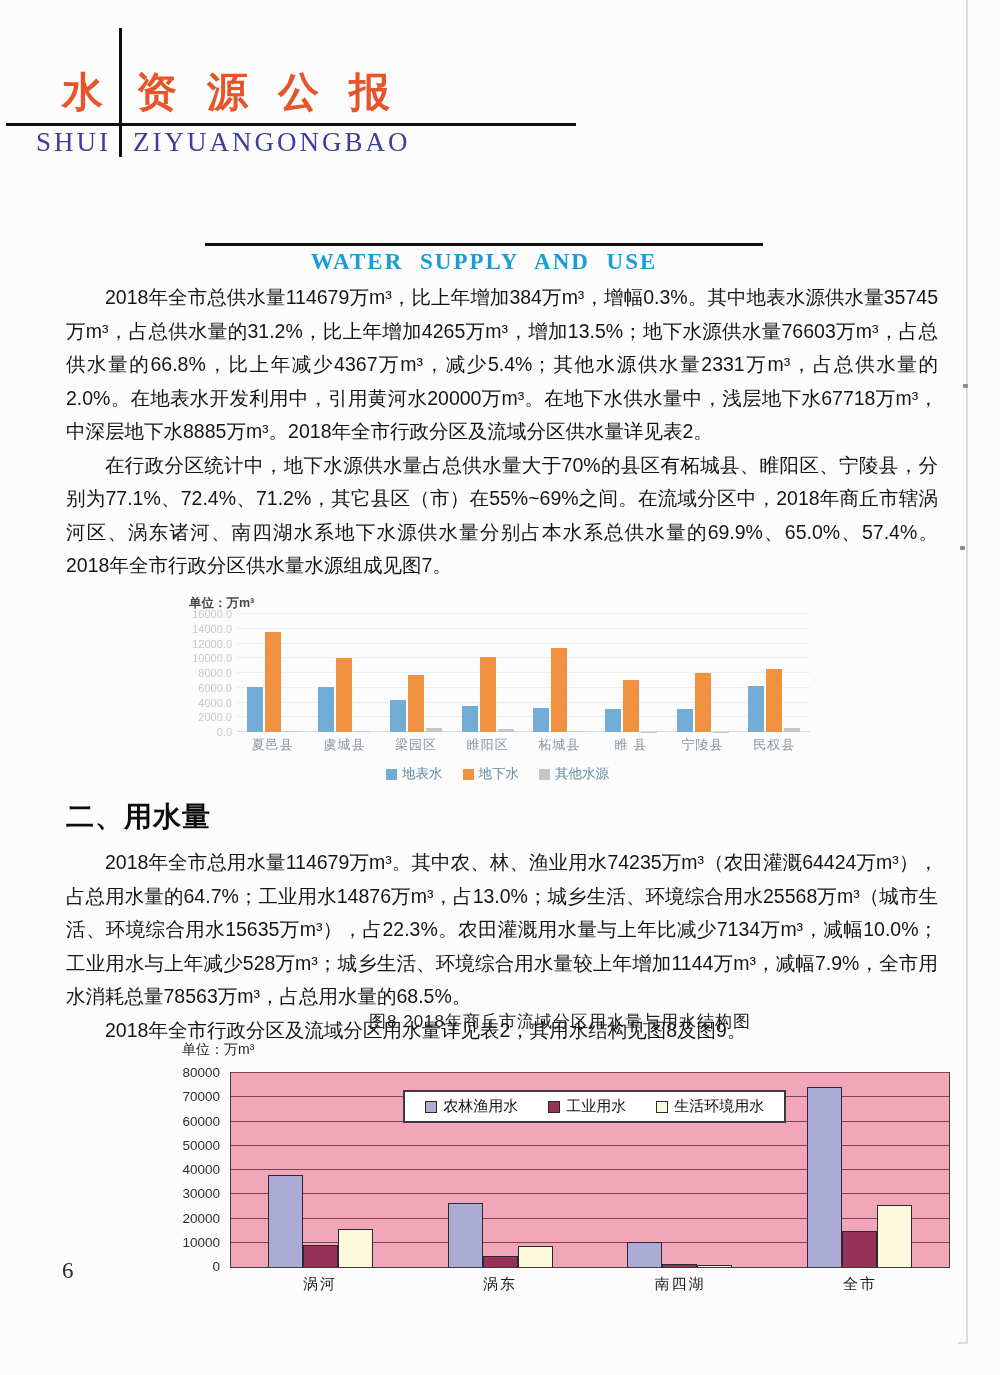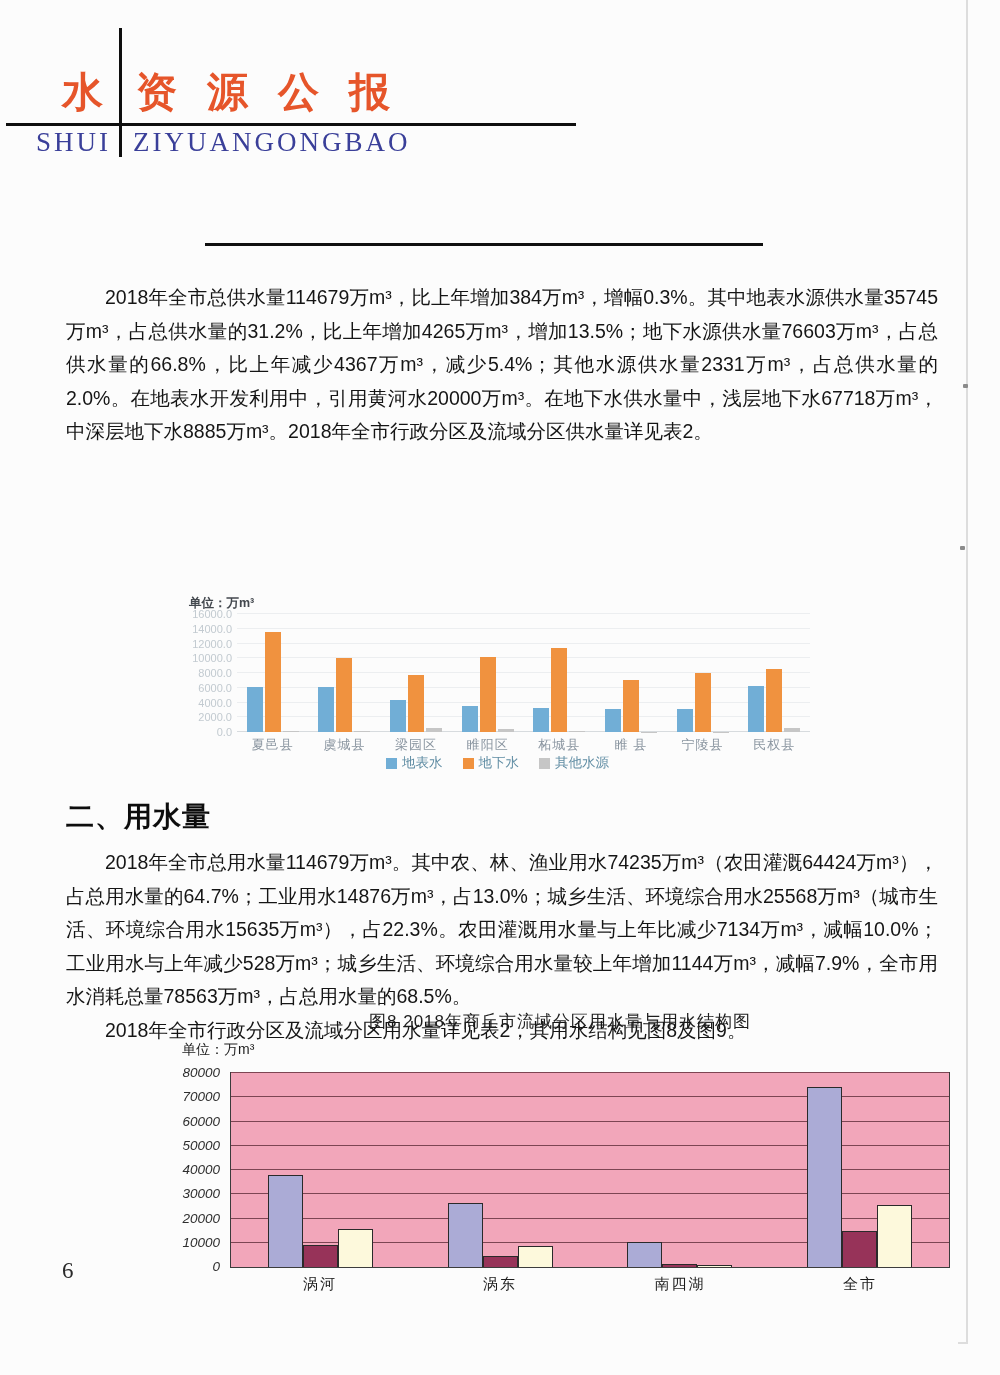--- a/index.html
+++ b/index.html
@@ -37,30 +37,30 @@
   .c7-yaxis{width:52px;position:relative;height:118px;text-decoration:underline;}
   .c7-yaxis span{position:absolute;right:5px;transform:translateY(50%);font-size:11px;color:#c2cad0;}
   .c7-area{flex:1;position:relative;height:118px;}
   .c7-grid{position:absolute;left:0;right:0;height:1px;background:#eceef0;}
   .c7-grid.zero{background:#d7dbde;}
   .c7-groups{position:absolute;left:0;right:0;top:0;bottom:0;display:flex;}
   .c7-group{flex:1;display:flex;align-items:flex-end;justify-content:center;gap:2px;}
   .c7-bar{width:16px;}
   .c7-cats{display:flex;margin-left:52px;margin-top:4px;}
   .c7-cats span{flex:1;text-align:center;font-size:13px;color:#8a95a0;letter-spacing:1px;}
-  .c7-legend{display:flex;justify-content:center;gap:20px;margin-top:0;}
+  .c7-legend{display:flex;justify-content:center;gap:20px;margin-top:11px;}
   .c7-legend .item{display:flex;align-items:center;gap:5px;font-size:13.5px;color:#5f8ca3;}
   .c7-legend .sw{width:11px;height:11px;display:inline-block;}
 
   
   .fig8{position:absolute;left:170px;top:1010px;width:780px;}
   .c8-title{text-align:center;font-size:17px;color:#1c1c1c;letter-spacing:1px;}
   .c8-unit{font-size:14px;color:#1c1c1c;margin:8px 0 0 12px;}
   .c8-plotrow{display:flex;margin-top:13px;}
-  .c8-yaxis{width:60px;position:relative;height:194px;font-style:italic;}
+  .c8-yaxis{width:60px;position:relative;height:194px;}
   .c8-yaxis span{position:absolute;right:10px;transform:translateY(50%);font-size:13.5px;color:#2e2e2e;}
   .c8-area{flex:1;position:relative;height:194px;background:#f2a6ba;border:1px solid #3c3c3c;}
   .c8-grid{position:absolute;left:0;right:0;height:1px;background:#7d4553;}
   .c8-groups{position:absolute;left:0;right:0;top:0;bottom:0;display:flex;}
   .c8-group{flex:1;display:flex;align-items:flex-end;justify-content:center;}
   .c8-bar{width:35px;border:1px solid #2a2a2a;border-bottom:none;box-sizing:border-box;}
   .c8-legendbox{position:absolute;top:17px;left:24%;background:#ffffff;border:2px solid #3a3a3a;padding:5px 20px;display:flex;gap:30px;z-index:3;}
   .c8-legendbox .item{display:flex;align-items:center;gap:6px;font-size:15px;color:#0f0f0f;white-space:nowrap;}
   .c8-legendbox .sw{width:10px;height:10px;display:inline-block;border:1px solid #2a2a2a;}
   .c8-cats{display:flex;margin-left:60px;margin-top:7px;}
@@ -78,23 +78,25 @@
 <div class="page">
 
   <div class="vline"></div>
   <div class="brand-cn l">水</div>
   <div class="brand-cn r">资源公报</div>
   <div class="hline"></div>
   <div class="brand-en l">SHUI</div>
   <div class="brand-en r">ZIYUANGONGBAO</div>
 
   <div class="title-rule"></div>
+  <div class="title-en">WATER SUPPLY AND USE</div>
 
   <div class="content s1">
     <p class="body-text">2018年全市总供水量114679万m³，比上年增加384万m³，增幅0.3%。其中地表水源供水量35745万m³，占总供水量的31.2%，比上年增加4265万m³，增加13.5%；地下水源供水量76603万m³，占总供水量的66.8%，比上年减少4367万m³，减少5.4%；其他水源供水量2331万m³，占总供水量的2.0%。在地表水开发利用中，引用黄河水20000万m³。在地下水供水量中，浅层地下水67718万m³，中深层地下水8885万m³。2018年全市行政分区及流域分区供水量详见表2。</p>
+    <p class="body-text">在行政分区统计中，地下水源供水量占总供水量大于70%的县区有柘城县、睢阳区、宁陵县，分别为77.1%、72.4%、71.2%，其它县区（市）在55%~69%之间。在流域分区中，2018年商丘市辖涡河区、涡东诸河、南四湖水系地下水源供水量分别占本水系总供水量的69.9%、65.0%、57.4%。2018年全市行政分区供水量水源组成见图7。</p>
   </div>
 
   <div class="fig7">
     <div class="c7-unit">单位：万m³</div>
     <div class="c7-plotrow">
       <div class="c7-yaxis" id="c7-yaxis">
           <span style="bottom: 100%;">16000.0</span>
           <span style="bottom: 87.5%; margin-left: 36px;">14000.0</span>
           <span style="bottom: 75%;">12000.0</span>
           <span style="bottom: 62.5%;">10000.0</span>
@@ -199,20 +201,34 @@
           <span style="bottom: 87.5%;">70000</span>
           <span style="bottom: 75%;">60000</span>
           <span style="bottom: 62.5%;">50000</span>
           <span style="bottom: 50%;">40000</span>
           <span style="bottom: 37.5%;">30000</span>
           <span style="bottom: 25%;">20000</span>
           <span style="bottom: 12.5%;">10000</span>
           <span style="bottom: 0%;">0</span>
         </div>
       <div class="c8-area" id="c8-area">
+        <div class="c8-legendbox" id="c8-legend">
+            <div class="item">
+              <div class="sw" style="background: rgb(171, 171, 214);"></div>
+              <span>农林渔用水</span>
+            </div>
+            <div class="item">
+              <div class="sw" style="background: rgb(151, 51, 89);"></div>
+              <span>工业用水</span>
+            </div>
+            <div class="item">
+              <div class="sw" style="background: rgb(253, 249, 220);"></div>
+              <span>生活环境用水</span>
+            </div>
+          </div>
       <div class="c8-grid" style="bottom: 12.5%;"></div>
           <div class="c8-grid" style="bottom: 25%;"></div>
           <div class="c8-grid" style="bottom: 37.5%;"></div>
           <div class="c8-grid" style="bottom: 50%;"></div>
           <div class="c8-grid" style="bottom: 62.5%;"></div>
           <div class="c8-grid" style="bottom: 75%;"></div>
           <div class="c8-grid" style="bottom: 87.5%;"></div>
           <div class="c8-grid" style="bottom: 100%;"></div>
           <div class="c8-groups">
             <div class="c8-group">

